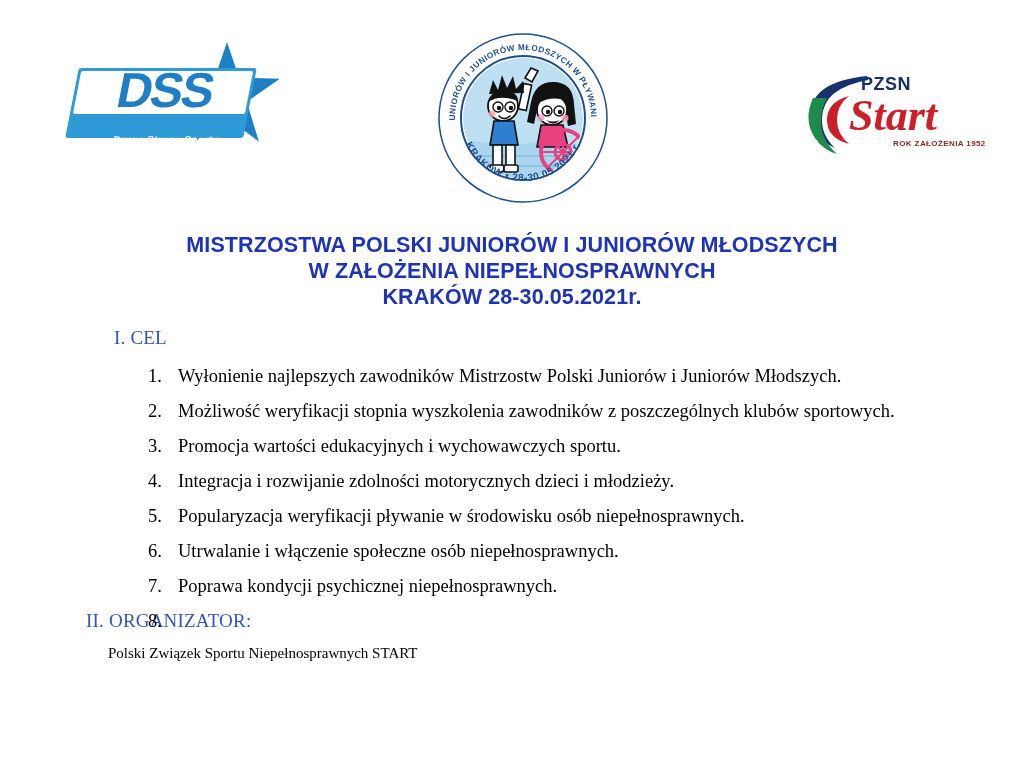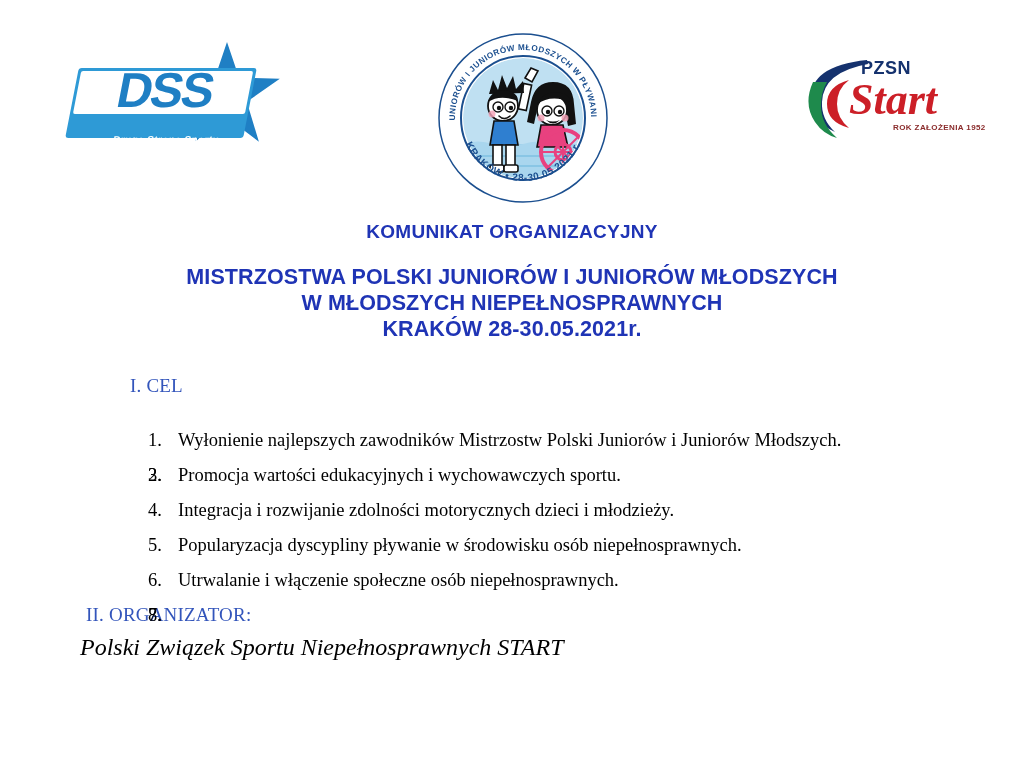--- a/index.html
+++ b/index.html
@@ -97,21 +97,21 @@
     top: 32px;
     width: 172px;
     height: 172px;
   }
   .emblem svg { display: block; }
 
   
   .pzsn-logo {
     position: absolute;
     left: 805px;
-    top: 52px;
+    top: 68px;
     width: 180px;
     height: 95px;
   }
   .pzsn-logo svg { display: block; }
 
   
   .title-block {
     width: 1024px;
     text-align: center;
   }
@@ -139,21 +139,21 @@
 
   
   .doc-body {
     padding-top: 16px;
   }
   .section-head {
     font-family: "Liberation Serif", "DejaVu Serif", serif;
     font-size: 19px;
     line-height: 24px;
     color: #3355bb;
-    margin: 16px;
+    margin: 0;
     padding-left: 114px;
     font-weight: normal;
     letter-spacing: 0.2px;
   }
   ol.goal-list {
     list-style: none;
     margin: 0;
     padding: 0;
     padding-left: 148px;
     padding-top: 9px;
@@ -178,26 +178,25 @@
     font-size: 19px;
     line-height: 24px;
     color: #3355bb;
     margin: 0;
     padding-left: 86px;
     padding-top: 5px;
     font-weight: normal;
     letter-spacing: 0.2px;
   }
   .organizer-line {
-    font-size: 24px;
+    font-size: 15px;
     line-height: 35px;
     color: #000000;
-    padding-left: 80px;
+    padding-left: 108px;
     padding-top: 3px;
-    font-style: italic;
   }
 </style>
 </head>
 <body>
 
 <div class="logo-band">
 
   <div class="dss-logo">
     <div class="dss-star"></div>
     <div class="dss-slab">
@@ -292,38 +291,37 @@
       <path d="M8 30 q -10 22 2 40 q 8 12 22 16 q -16 -14 -16 -32 q 0 -14 6 -24 z" fill="#1e8a4c"></path>
       <path d="M44 28 q -22 6 -22 24 q 0 18 22 24 q -12 -10 -12 -24 q 0 -15 12 -24 z" fill="#cc1f27"></path>
       <text x="56" y="22" font-family="Liberation Sans, sans-serif" font-size="18" font-weight="bold" fill="#15326e" letter-spacing="0.5">PZSN</text>
       <text x="44" y="62" font-family="Liberation Serif, serif" font-size="44" font-weight="bold" font-style="italic" fill="#cc1f27">Start</text>
       <text x="88" y="78" font-family="Liberation Sans, sans-serif" font-size="8" font-weight="bold" fill="#8a2b2b" letter-spacing="0.4">ROK ZAŁOŻENIA 1952</text>
     </svg>
   </div>
 </div>
 
 <div class="title-block">
-  <div class="title-komunikat">KOMUNIKAT ORGANIZACYJNY</div>
   <div class="title-main">
     <span class="line">MISTRZOSTWA POLSKI JUNIORÓW I JUNIORÓW MŁODSZYCH</span>
-    <span class="line">W MŁODSZYCH NIEPEŁNOSPRAWNYCH</span>
+    <span class="line">W ZAŁOŻENIA NIEPEŁNOSPRAWNYCH</span>
     <span class="line">KRAKÓW 28-30.05.2021r.</span>
   </div>
 </div>
 
 <div class="doc-body">
 
   <div class="section-head">I. CEL</div>
 
   <ol class="goal-list" id="goal-list">
       <li><span class="num">1.</span><span>Wyłonienie najlepszych zawodników Mistrzostw Polski Juniorów i Juniorów Młodszych.</span></li>
-      <li><span class="num">2.</span></li>
+      <li><span class="num">2.</span><span>Możliwość weryfikacji stopnia wyszkolenia zawodników z poszczególnych klubów sportowych.</span></li>
       <li><span class="num">3.</span><span>Promocja wartości edukacyjnych i wychowawczych sportu.</span></li>
       <li><span class="num">4.</span><span>Integracja i rozwijanie zdolności motorycznych dzieci i młodzieży.</span></li>
-      <li><span class="num">5.</span><span>Popularyzacja dyscypliny pływanie w środowisku osób niepełnosprawnych.</span></li>
+      <li><span class="num">5.</span><span>Popularyzacja weryfikacji pływanie w środowisku osób niepełnosprawnych.</span></li>
       <li><span class="num">6.</span><span>Utrwalanie i włączenie społeczne osób niepełnosprawnych.</span></li>
-      <li><span class="num">7.</span></li>
+      <li><span class="num">7.</span><span>Poprawa kondycji psychicznej niepełnosprawnych.</span></li>
       <li><span class="num">8.</span></li>
     </ol>
 
   <div class="organizer-head">II. ORGANIZATOR:</div>
   <div class="organizer-line">Polski Związek Sportu Niepełnosprawnych START</div>
 </div>
 
 </body></html>

